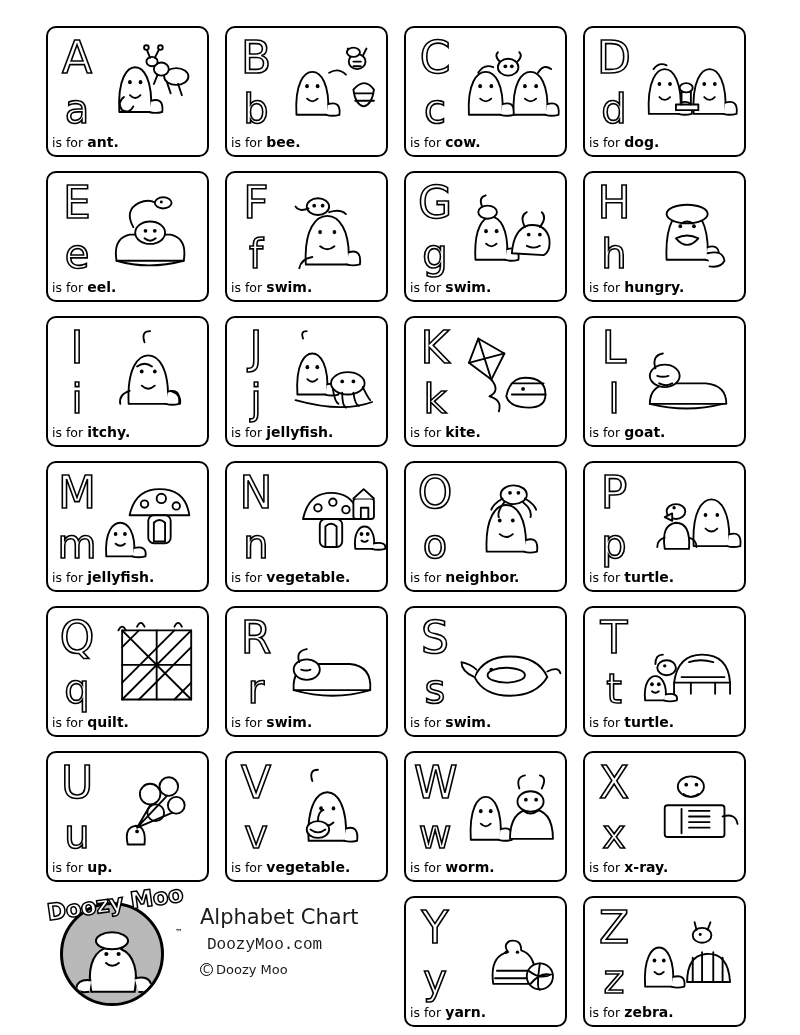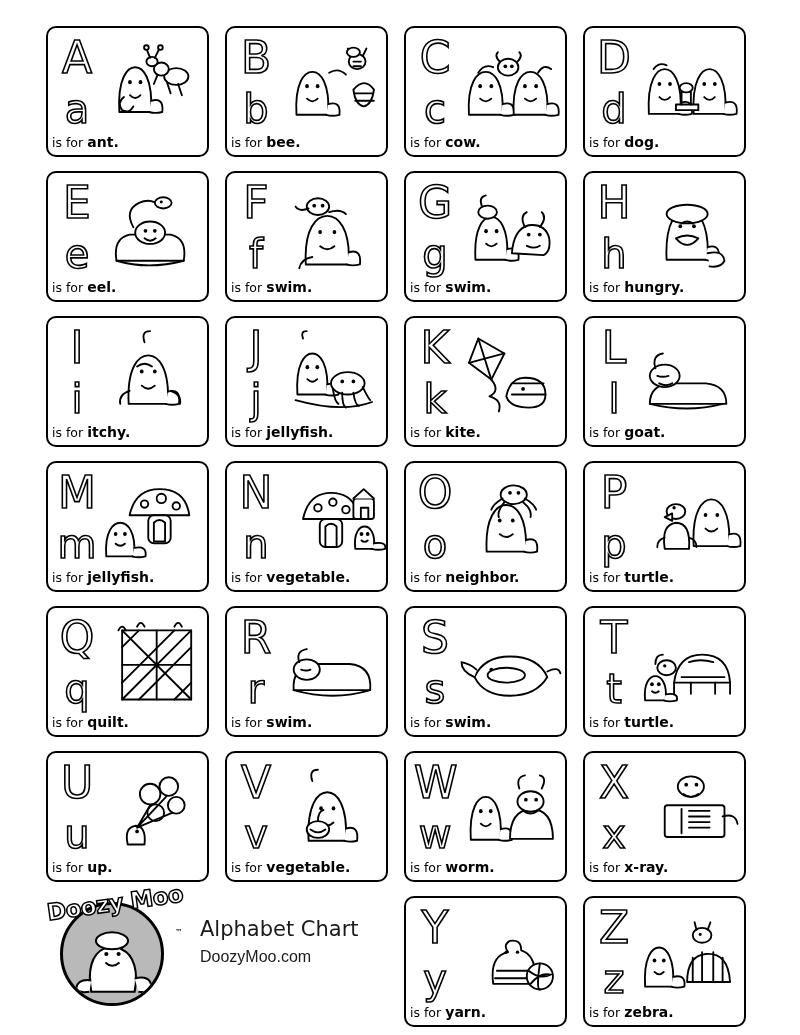--- a/index.html
+++ b/index.html
@@ -140,35 +140,36 @@
   .logo-tm {
     position: absolute;
     left: 131px;
     top: 40px;
     font-size: 8px;
     font-family: "DejaVu Sans", sans-serif;
   }
   .footer-text {
     position: absolute;
     left: 156px;
-    top: 28px;
+    top: 16px;
     width: 210px;
   }
   .chart-title {
     font-family: "DejaVu Sans", sans-serif;
     font-size: 21px;
     line-height: 26px;
     color: #1a1a1a;
   }
   .site {
-    font-family: Liberation Sans, sans-serif;
+    font-family: Liberation Mono, monospace;
     font-size: 16px;
     line-height: 22px;
     margin-top: 4px;
     color: #1a1a1a;
+    margin-left: 7px;
   }
   .copy {
     font-family: "DejaVu Sans", sans-serif;
     font-size: 13px;
     line-height: 20px;
     margin-top: 4px;
     color: #1a1a1a;
   }
   .copy .csym {
     display: inline-block;
@@ -850,15 +851,18 @@
         </svg>
       </div>
       <div class="logo-band">
         <span class="logo-text">Doozy Moo</span>
       </div>
       <div class="logo-tm">™</div>
     </div>
     <div class="footer-text">
       <div class="chart-title">Alphabet Chart</div>
       <div class="site">DoozyMoo.com</div>
+      <div class="copy">
+        <span class="csym">C</span><span>Doozy Moo</span>
+      </div>
     </div>
   </div>
 </div>
 
 </body></html>

